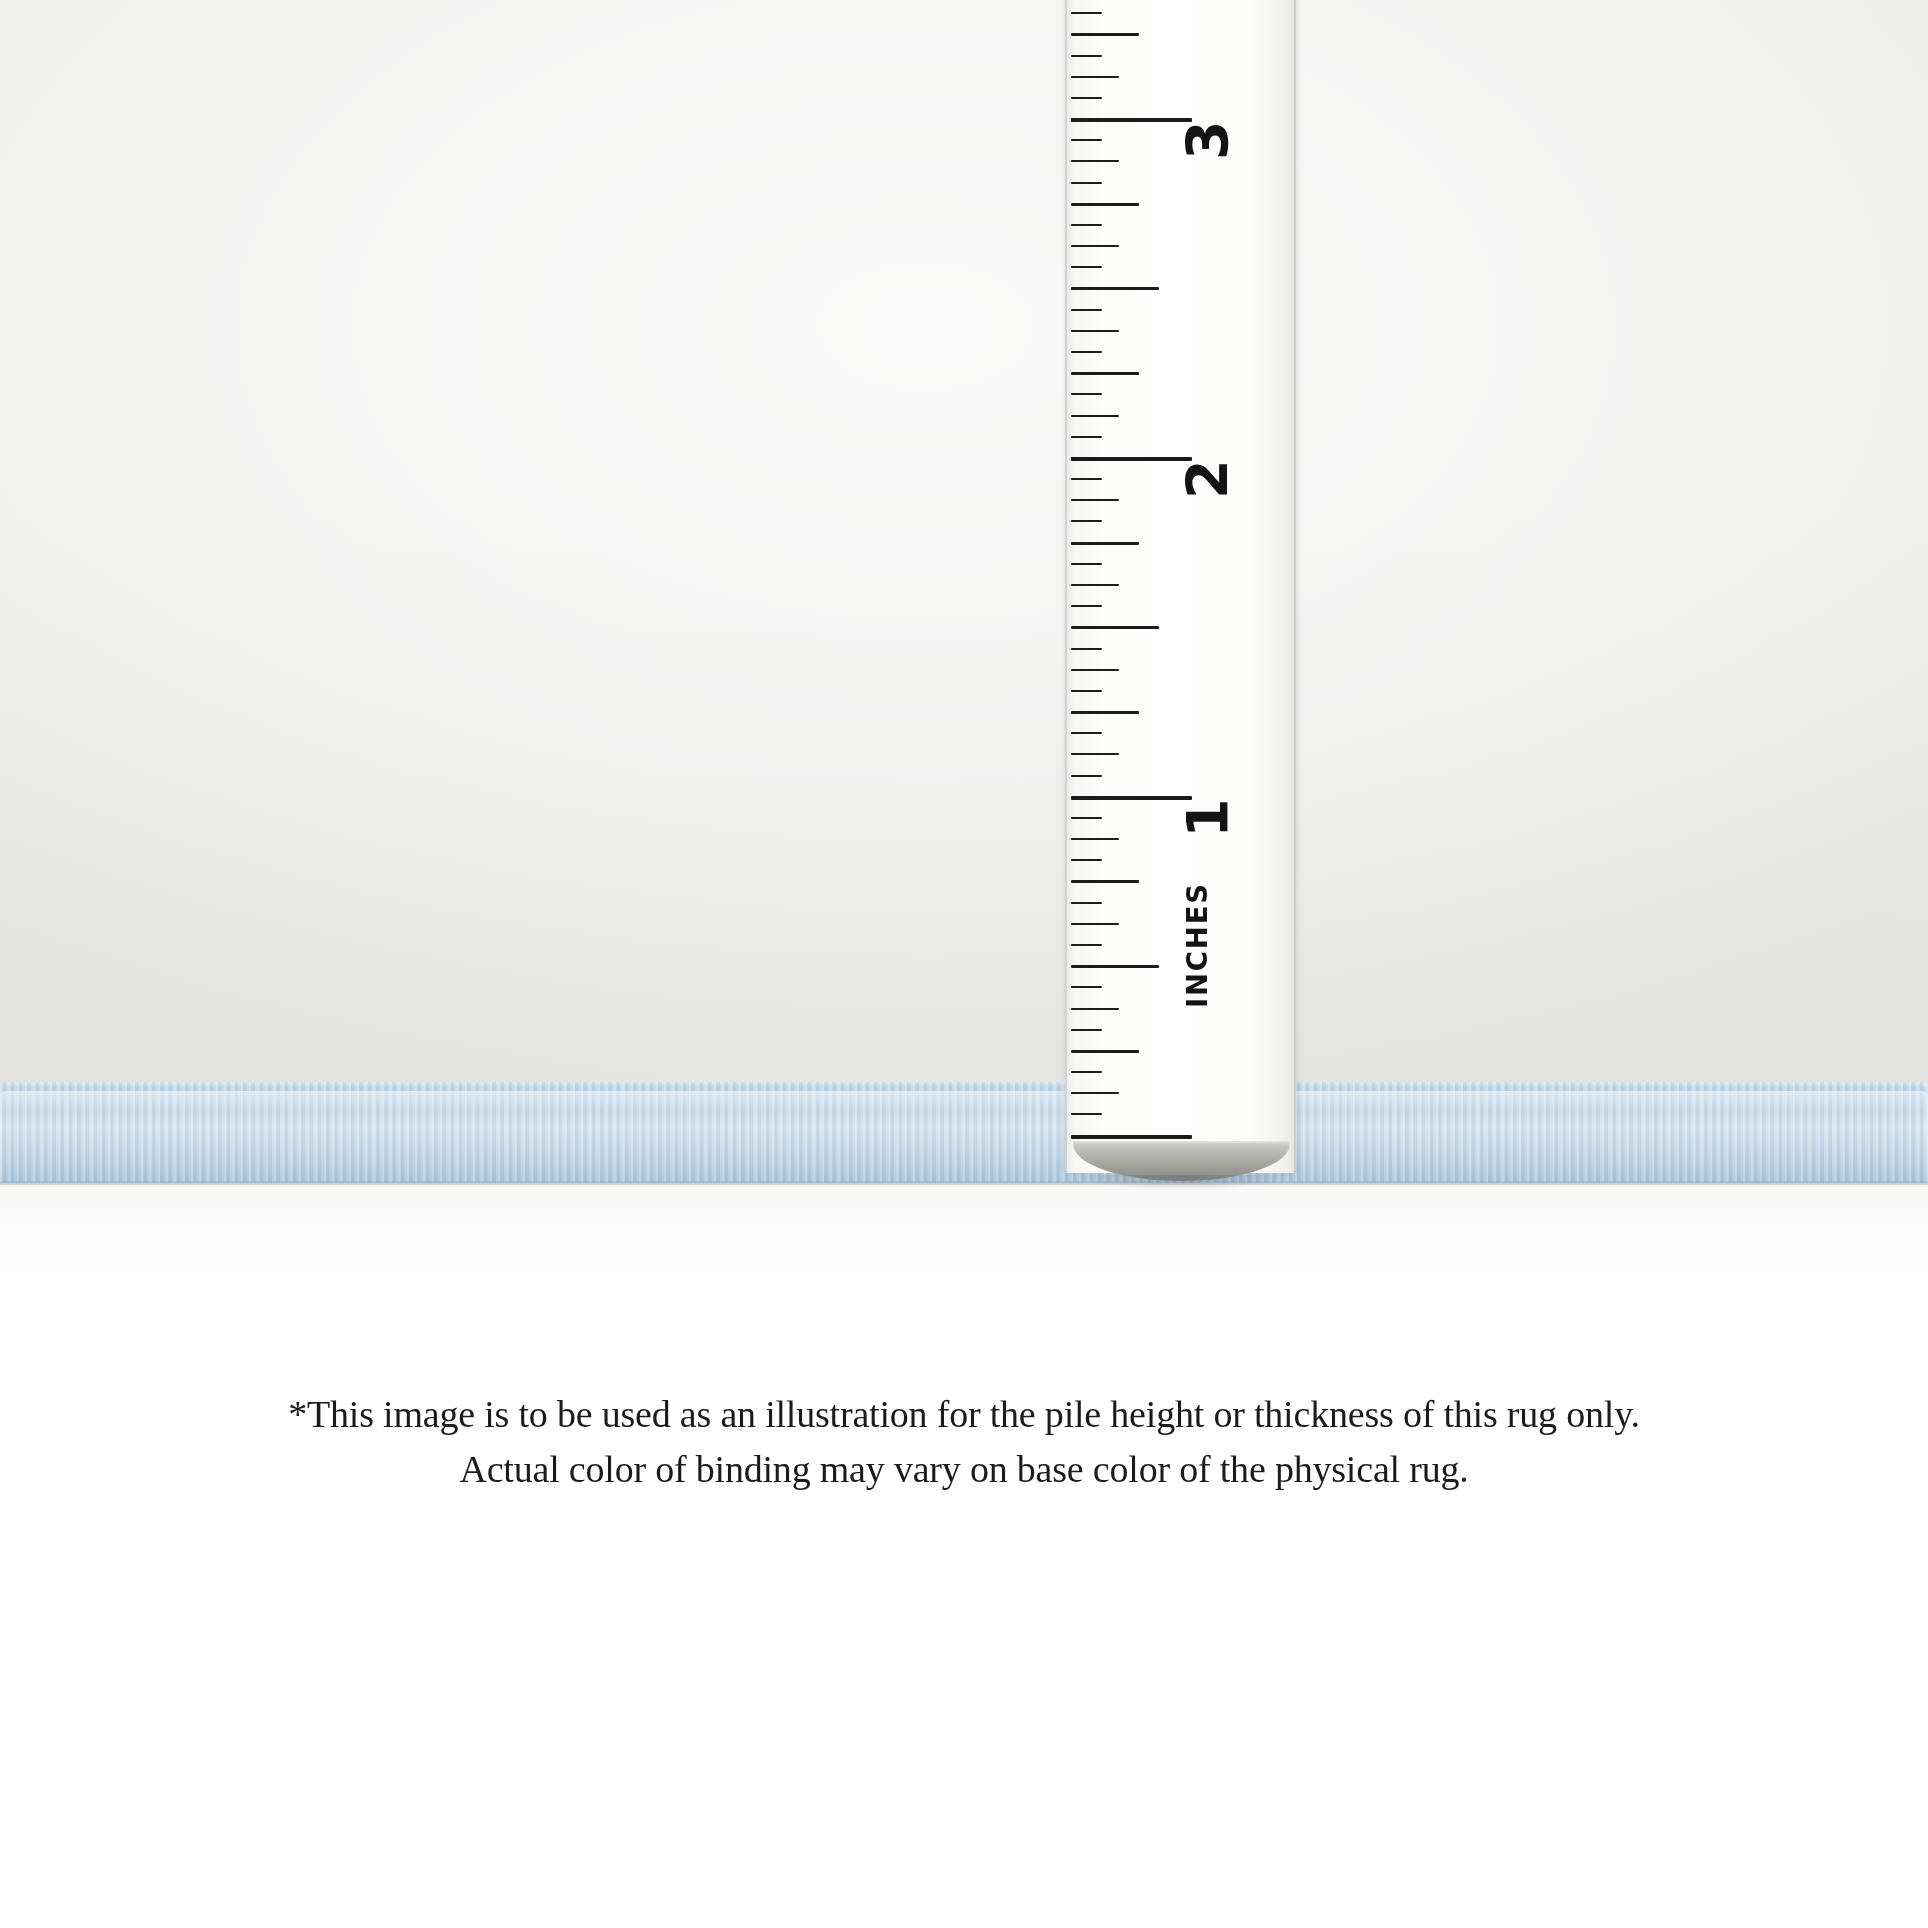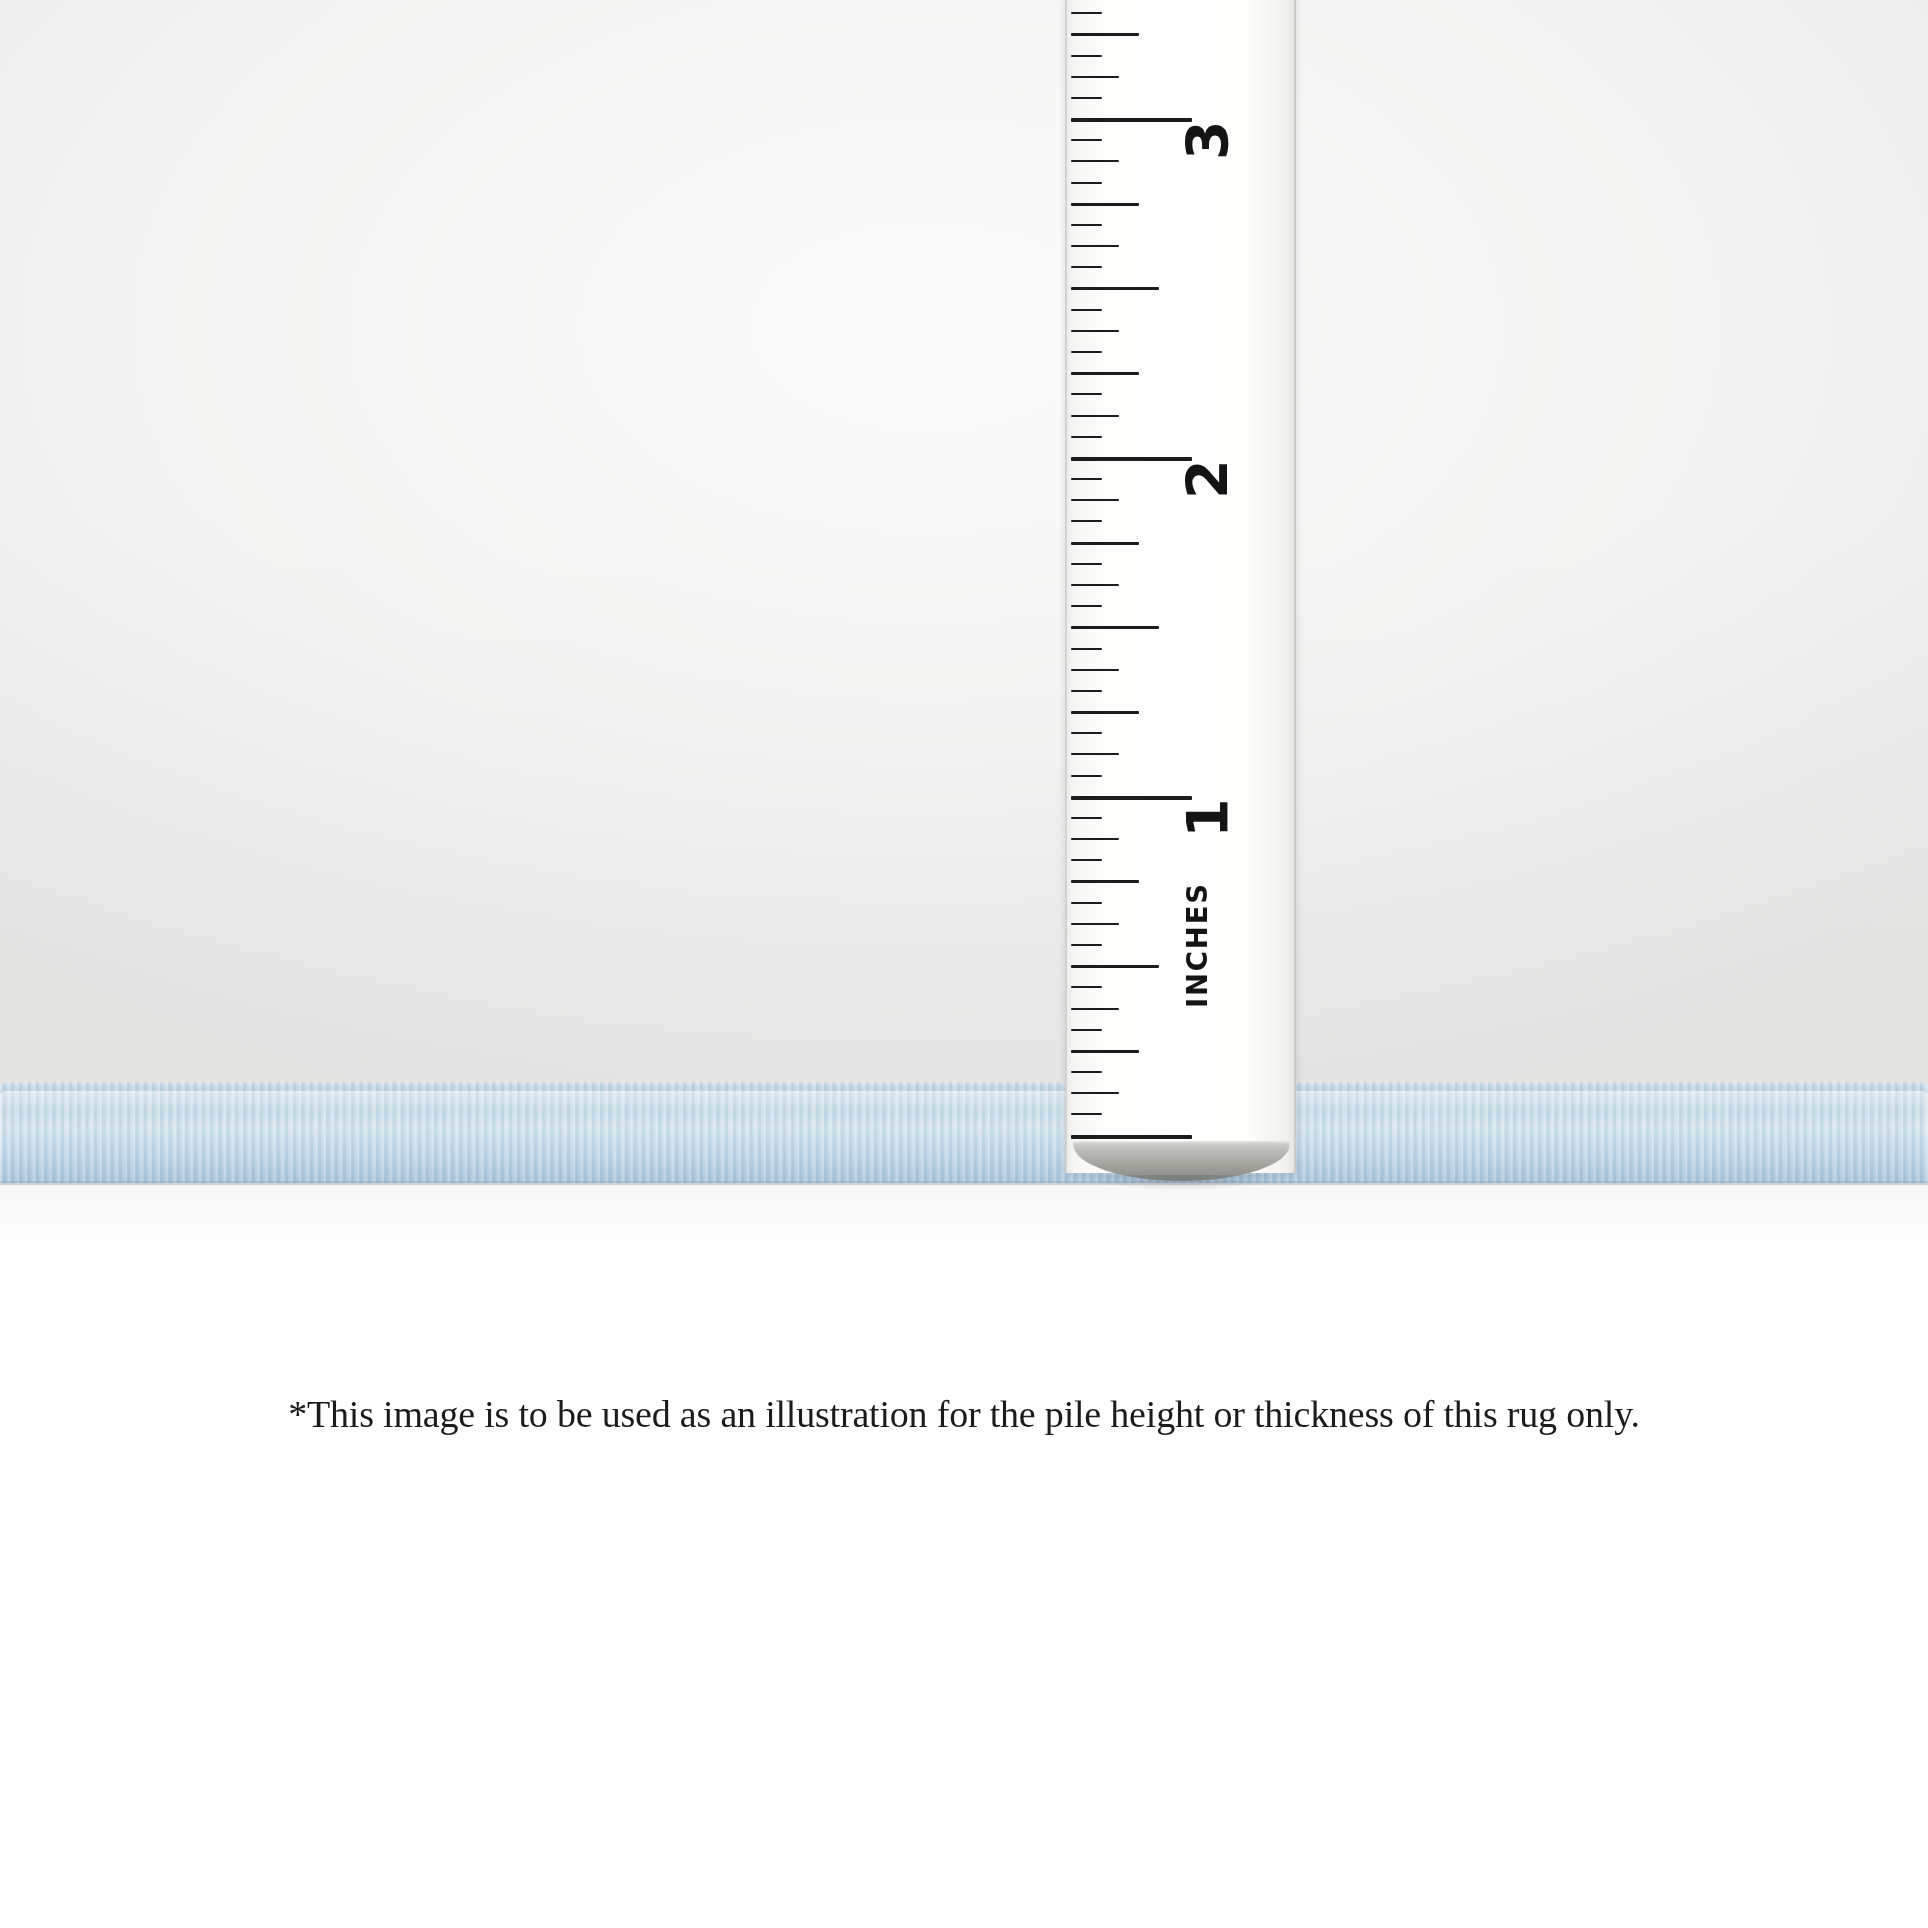--- a/index.html
+++ b/index.html
@@ -290,16 +290,17 @@
           <div class="rnum" style="top: 165px;">3</div>
           <div class="rlabel" style="top: 1013px;">INCHES</div>
         </div>
     </div>
     <div class="tape-tip"></div>
     <div class="tape-tip-shadow"></div>
   </div>
 
   <div class="caption">
     <span class="line">*This image is to be used as an illustration for the pile height or thickness of this rug only.</span>
+    <span class="line">Actual color of binding may vary on base color of the physical rug.</span>
   </div>
 
 </div>
 
 
 </body></html>

